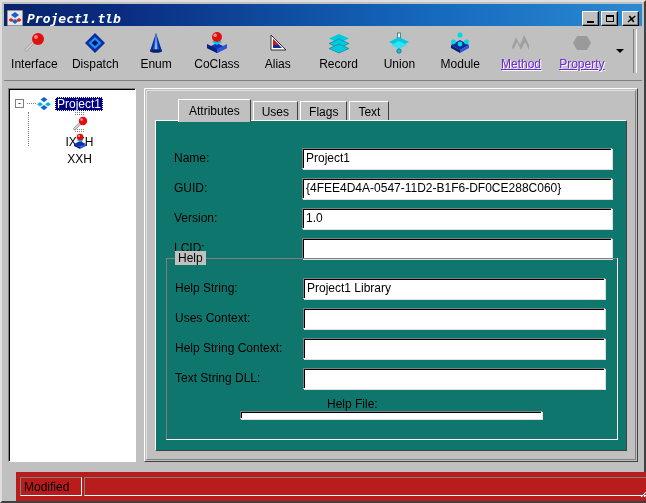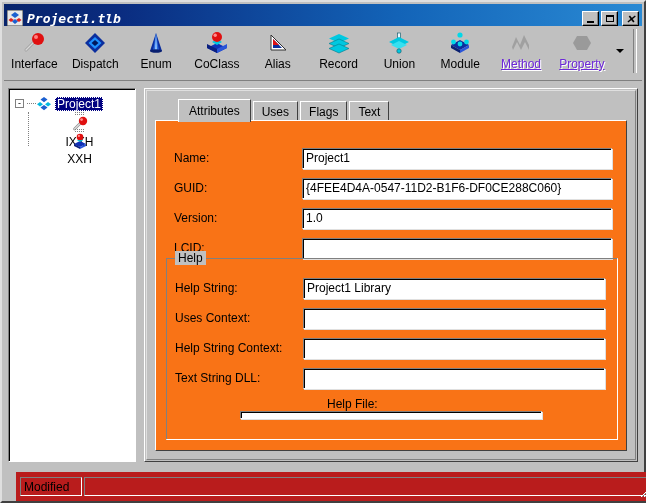--- a/index.html
+++ b/index.html
@@ -136,21 +136,21 @@
     display:flex;align-items:center;font-size:12px;color:#000;
     box-sizing:border-box;position:relative;
   }
   .tab.active{
     height:23px;margin-bottom:-1px;padding:0 10px;
     z-index:5;
     border-bottom:none;
   }
   .tabbody{
     position:absolute;left:8px;top:29px;right:8px;bottom:8px;
-    background:#f97316;
+    background:#0f766e;
     border-top:1px solid #ffffff;border-left:1px solid #ffffff;
     border-right:1px solid #404040;border-bottom:1px solid #404040;
     box-sizing:border-box;
   }
 
   .frow{position:absolute;height:22px;display:flex;align-items:center;}
   .flabel{font-size:12px;color:#000;white-space:nowrap;}
   .finput{
     background:#ffffff;height:21px;box-sizing:border-box;
     border-top:1px solid #808080;border-left:1px solid #808080;

